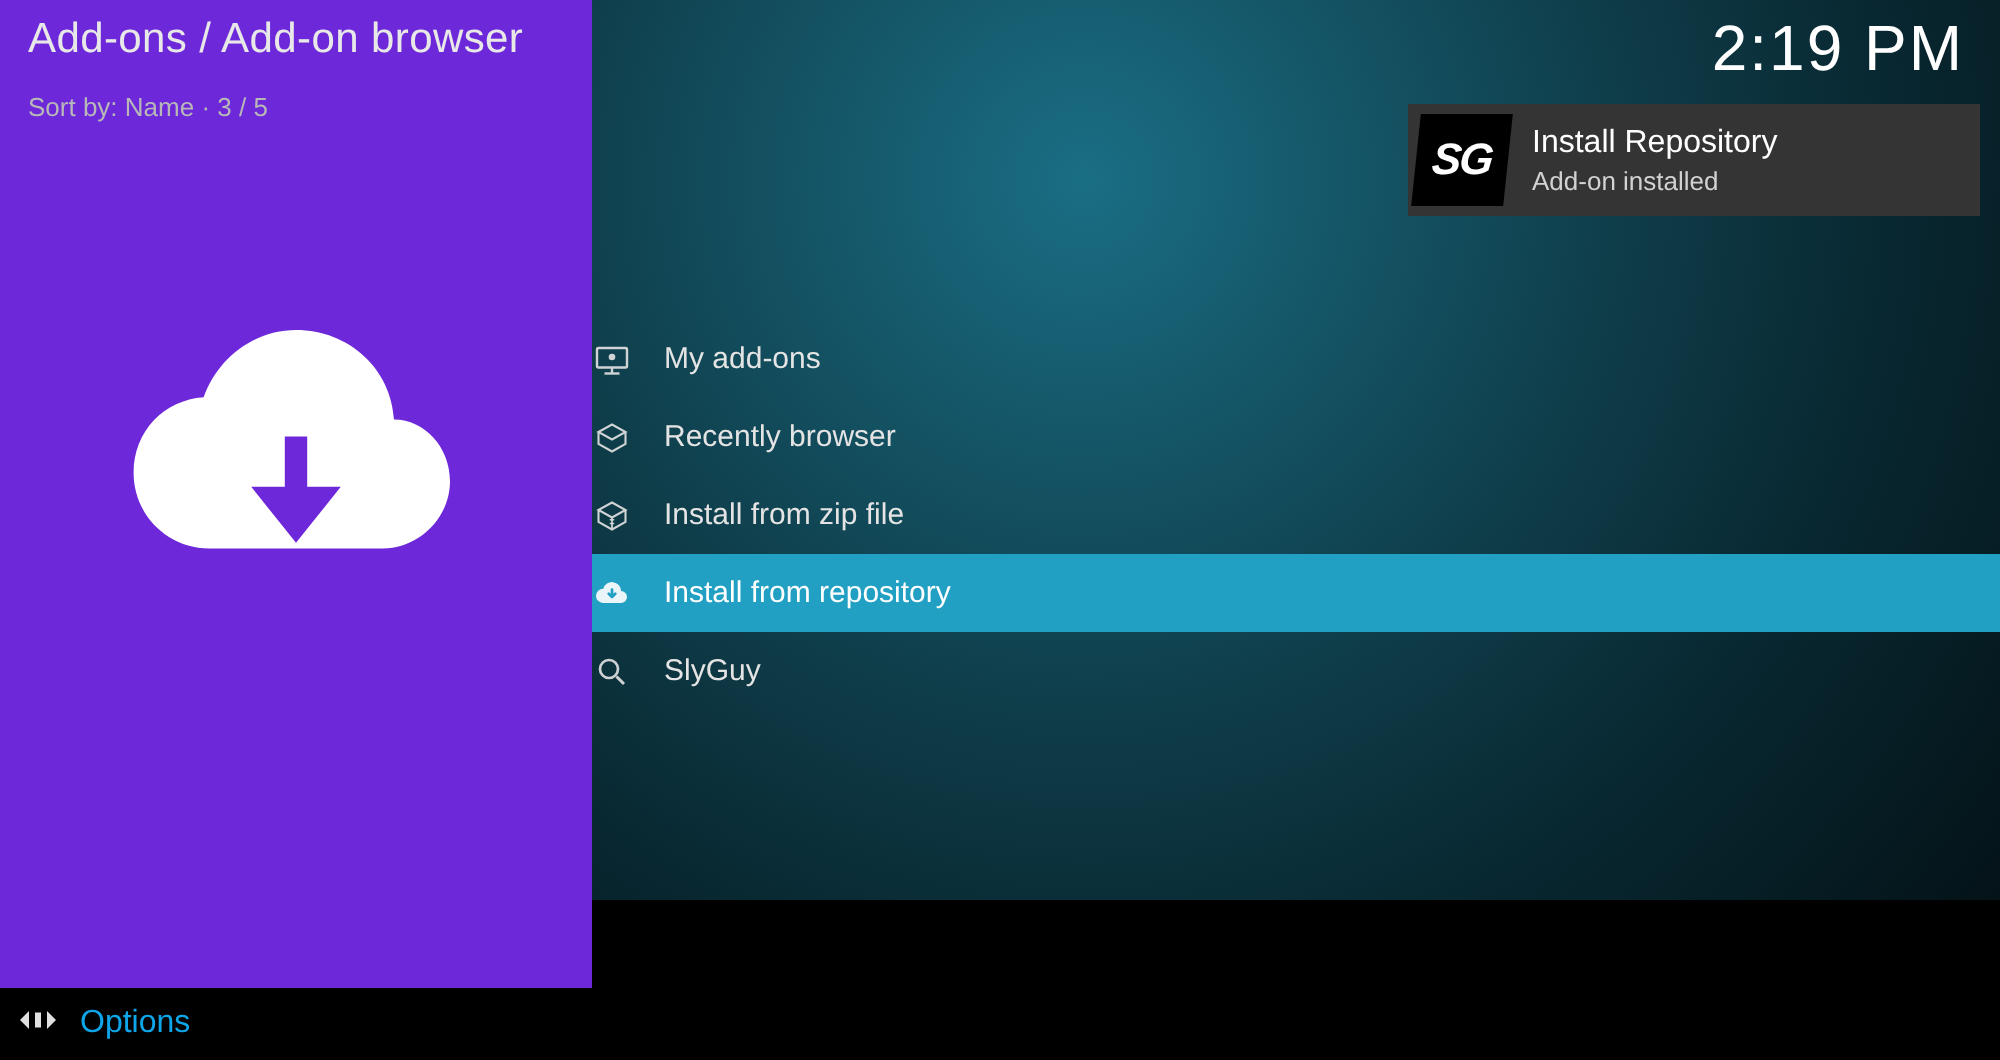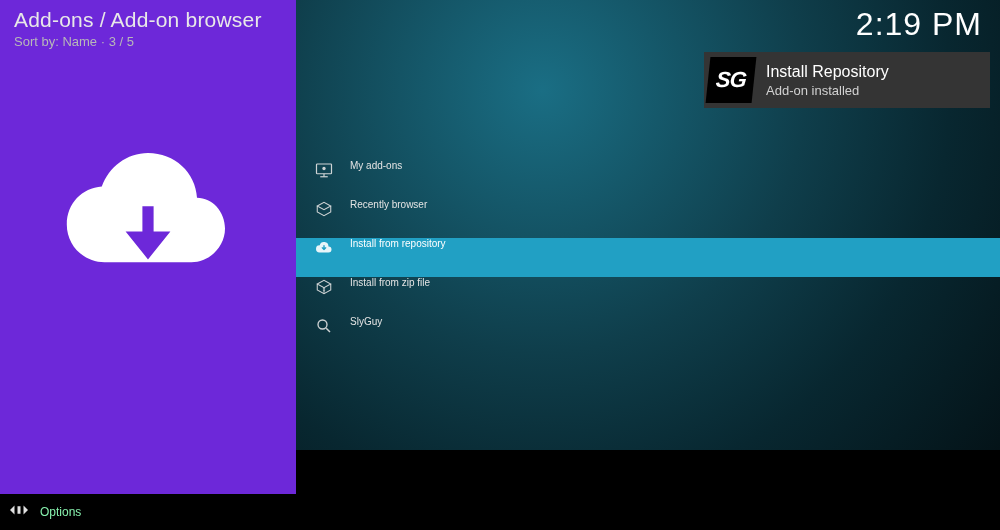--- a/index.html
+++ b/index.html
@@ -27,21 +27,21 @@
     }
     .breadcrumb {
       font-size: 21px;
       font-weight: 300;
       color: #e8e8e8;
       letter-spacing: 0.2px;
     }
     .sortline {
       font-size: 13px;
       color: #b8b8b8;
-      margin-top: 2px;
+      margin-top: 14px;
     }
     .cloud-wrap {
       width: 100%;
       display: flex;
       align-items: center;
       justify-content: center;
       margin-top: 90px;
     }
     .cloud-icon {
       width: 170px;
@@ -59,22 +59,22 @@
       padding-left: 10px;
       gap: 12px;
       background: #000;
     }
     .options-icon {
       width: 18px;
       height: 14px;
       fill: #e0e0e0;
     }
     .options-text {
-      font-size: 12px;
-      color: #86efac;
+      font-size: 16px;
+      color: #0ea5e9;
       text-align: right;
     }
     .content {
       position: absolute;
       left: 296px;
       top: 0;
       width: 704px;
       height: 450px;
       background: radial-gradient(circle at 35% 20%, #1a6e84 0%, #0f3e4b 45%, #082730 70%, #041318 100%);
     }
@@ -125,26 +125,26 @@
     }
     .menu {
       position: absolute;
       top: 160px;
       left: 0;
       width: 100%;
     }
     .menu-item {
       height: 39px;
       display: flex;
-      align-items: flex-start;
-      padding-left: 18px;
+      align-items: center;
+      padding-left: 0;
       gap: 16px;
       cursor: pointer;
       color: #e4e4e4;
-      font-size: 10px;
+      font-size: 15px;
     }
     .menu-item.selected {
       background: #21a0c4;
       color: #fff;
     }
     .mi-icon {
       width: 20px;
       height: 20px;
       display: flex;
       align-items: center;
@@ -215,42 +215,42 @@
 
     <div class="menu-item">
       <span class="mi-icon">
         <svg viewBox="0 0 24 24">
             <path d="M3 8l9-5 9 5-9 5-9-5zm0 0v8l9 5 9-5V8" fill="none" stroke-width="1.4"></path>
           </svg>
       </span>
       <span>Recently browser</span>
     </div>
 
-    <div class="menu-item selected">
-      <span class="mi-icon">
-        <svg viewBox="0 0 24 24">
-            <path d="M18 10a6 6 0 00-11.8-1.5A4.5 4.5 0 006 18h12a4 4 0 000-8z" stroke="none"></path>
-            <path d="M12 9v5m0 0l-2.2-2.2M12 14l2.2-2.2" stroke="#21a0c4" stroke-width="1.8" fill="none" stroke-linecap="round"></path>
-          </svg>
-      </span>
-      <span>Install from repository</span>
-    </div>
-
     <div class="menu-item">
       <span class="mi-icon">
         <svg viewBox="0 0 24 24">
             <path d="M3 8l9-5 9 5-9 5-9-5zm0 0v8l9 5 9-5V8" fill="none" stroke-width="1.4"></path>
             <line x1="12" y1="13" x2="12" y2="21" stroke-width="1.2"></line>
             <line x1="10.5" y1="14.5" x2="13.5" y2="14.5" stroke-width="1"></line>
             <line x1="10.5" y1="17" x2="13.5" y2="17" stroke-width="1"></line>
           </svg>
       </span>
       <span>Install from zip file</span>
     </div>
 
+    <div class="menu-item selected">
+      <span class="mi-icon">
+        <svg viewBox="0 0 24 24">
+            <path d="M18 10a6 6 0 00-11.8-1.5A4.5 4.5 0 006 18h12a4 4 0 000-8z" stroke="none"></path>
+            <path d="M12 9v5m0 0l-2.2-2.2M12 14l2.2-2.2" stroke="#21a0c4" stroke-width="1.8" fill="none" stroke-linecap="round"></path>
+          </svg>
+      </span>
+      <span>Install from repository</span>
+    </div>
+
     <div class="menu-item">
       <span class="mi-icon">
         <svg viewBox="0 0 24 24">
             <circle cx="10" cy="10" r="6" fill="none" stroke-width="1.8"></circle>
             <line x1="15" y1="15" x2="20" y2="20" stroke-width="2"></line>
           </svg>
       </span>
       <span>SlyGuy</span>
     </div>
 

